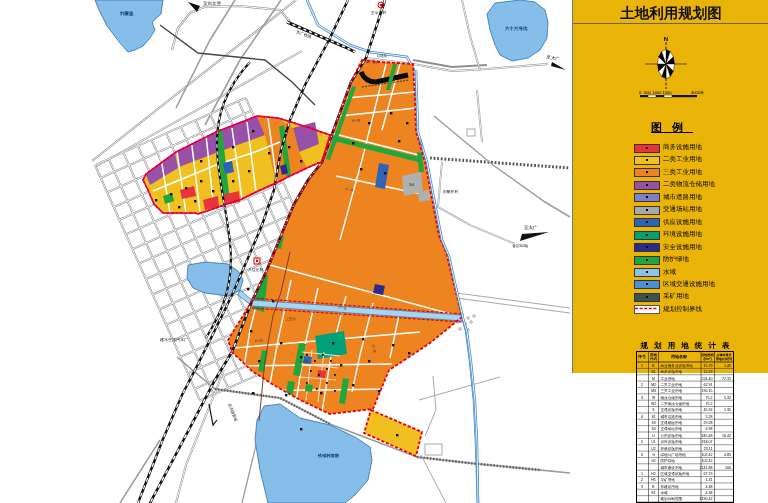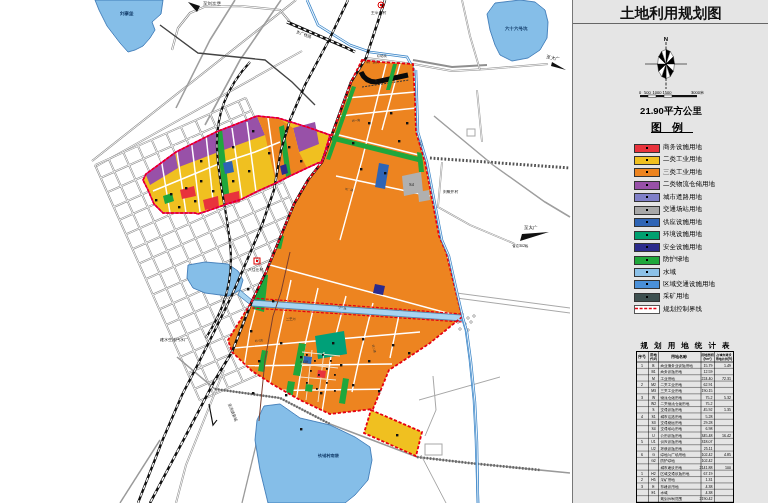--- a/index.html
+++ b/index.html
@@ -1,20 +1,20 @@
 <!DOCTYPE html>
 <html><head>
 <meta charset="utf-8">
 <style>
 html,body{margin:0;padding:0;}
 body{width:768px;height:503px;overflow:hidden;background:#fff;
   font-family:"Liberation Sans",sans-serif;}
 #wrap{position:relative;width:768px;height:503px;background:#fff;}
 #map{position:absolute;left:0;top:0;}
-#panel{position:absolute;left:572px;top:0;width:196px;height:503px;background:#e5e5e5;border-left:1px solid #777;}
+#panel{position:absolute;left:572px;top:0;width:196px;height:373px;background:#eab308;border-left:1px solid #777;}
 .ttl{position:absolute;left:0;top:4px;width:196px;text-align:center;font-weight:bold;font-size:14.5px;color:#111;}
 .tline{position:absolute;left:0;top:23px;width:196px;border-top:1.5px solid #666;}
 .sqkm{position:absolute;left:0;top:105px;width:196px;text-align:center;font-weight:bold;font-size:9.5px;color:#000;}
 .lgd{position:absolute;left:78px;top:120px;font-weight:bold;font-size:11px;color:#000;letter-spacing:10px;text-decoration:underline;}
 .li{position:absolute;left:61px;width:24px;height:7px;border:0.5px solid #333;}
 .lt{position:absolute;left:90px;font-size:6.5px;color:#000;white-space:nowrap;}
 .dot{position:absolute;left:11px;top:2px;width:2px;height:2px;background:#000;}
 .tbt{position:absolute;left:20px;top:341px;width:186px;text-align:center;font-size:7.5px;font-weight:bold;letter-spacing:2px;color:#000;}
 </style>
 </head>
@@ -406,21 +406,20 @@
     <text x="13.5" y="4.5" font-size="4" fill="#000">1000</text>
     <text x="23.5" y="4.5" font-size="4" fill="#000">1500</text>
     <text x="52" y="4.5" font-size="4" fill="#000">3000米</text>
     <rect x="1" y="6" width="8" height="2.2" fill="#111"></rect>
     <rect x="9" y="6" width="8" height="2.2" fill="#fff" stroke="#111" stroke-width="0.5"></rect>
     <rect x="17" y="6" width="8" height="2.2" fill="#111"></rect>
     <rect x="25" y="6" width="8" height="2.2" fill="#fff" stroke="#111" stroke-width="0.5"></rect>
     <rect x="33" y="6" width="25" height="2.2" fill="#111"></rect>
   </svg>
 
-  <div class="sqkm">21.90平方公里</div>
 
   <div class="lgd">图例</div>
 
   <div class="li" style="top:143.5px;background:#e8333c;">
         <div class="dot"></div>
       </div>
   <div class="lt" style="top:143.0px;">商务设施用地</div>
 
   <div class="li" style="top:155.9px;background:#f0c020;">
         <div class="dot"></div>

